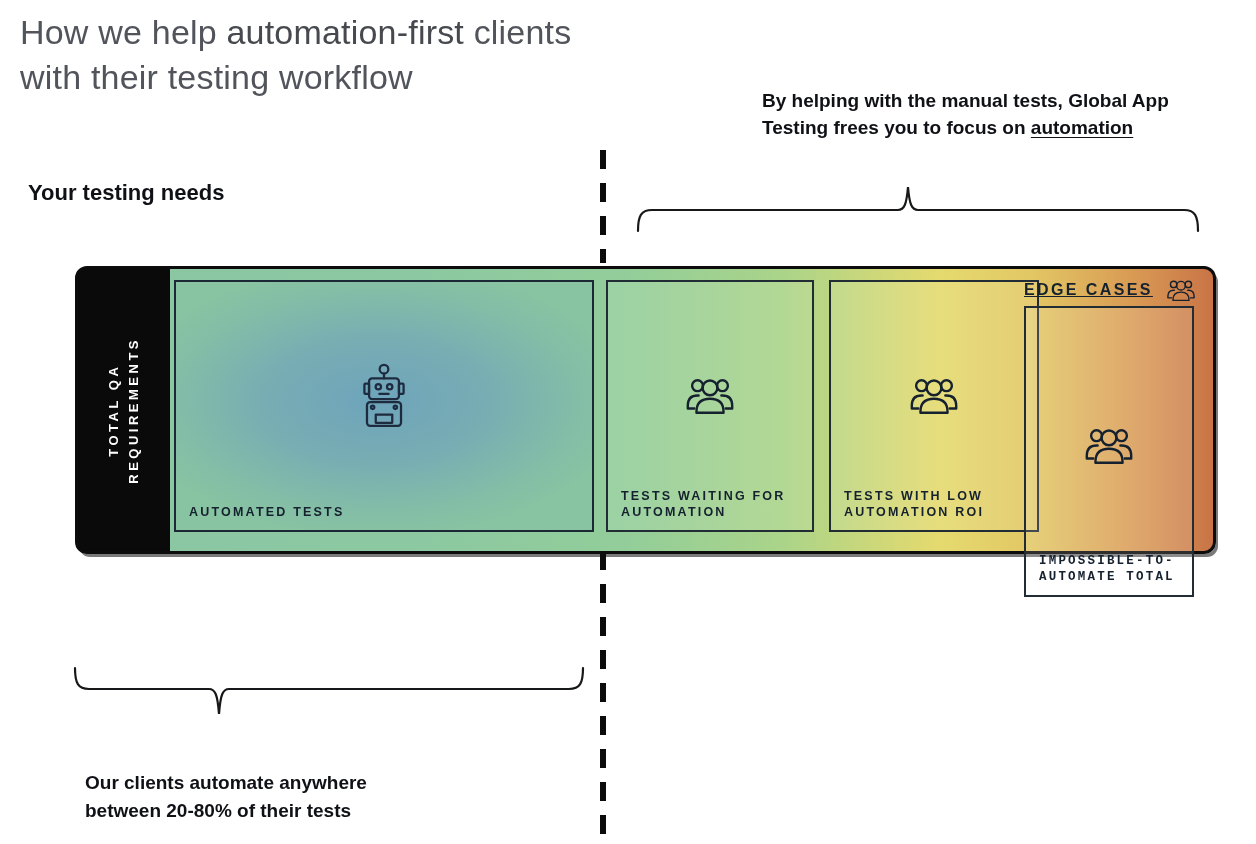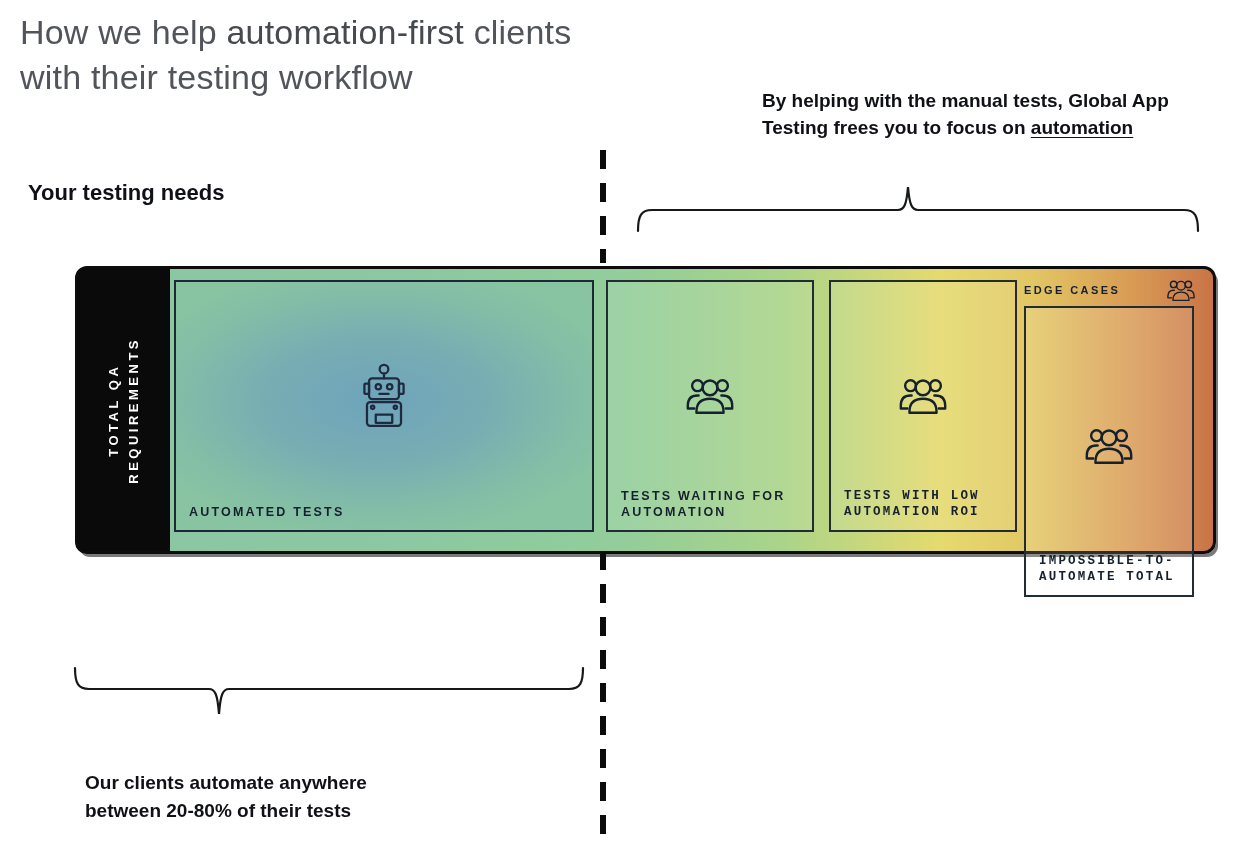--- a/index.html
+++ b/index.html
@@ -61,28 +61,28 @@
   }
   .zone .zicon{
     position:absolute;left:50%;top:46%;transform:translate(-50%,-50%);
   }
   .zone-automated{
     left:96px;top:11px;width:420px;height:252px;
     background:radial-gradient(ellipse 60% 55% at 48% 48%,#6ea4bb 0%,#78adb3 45%,#83bda7 80%,#88c3a2 100%);
     border-color:#1d2836;
   }
   .zone-waiting{left:528px;top:11px;width:208px;height:252px;background:rgba(255,255,255,.10);}
-  .zone-lowroi{left:751px;top:11px;width:188px;height:252px;background:rgba(255,255,255,.10);font-family:Liberation Mono, monospace;}
+  .zone-lowroi{left:751px;top:11px;width:210px;height:252px;background:rgba(255,255,255,.10);}
   .zone-impossible{left:946px;top:37px;width:170px;height:291px;background:rgba(255,255,255,.14);font-family:Liberation Mono, monospace;}
   .zone-impossible .zicon{top:48%;}
   .edge-row{
     position:absolute;left:946px;top:8px;width:172px;height:26px;
     display:flex;align-items:center;justify-content:space-between;
   }
-  .edge-row .elabel{font-size:11px;font-weight:700;letter-spacing:2.4px;color:#15212e;}
+  .edge-row .elabel{font-size:16px;font-weight:700;letter-spacing:2.4px;color:#15212e;text-decoration:underline;}
   svg.icon{display:block;}
   svg.icon *{fill:none;stroke:#15212e;stroke-width:2.2;stroke-linejoin:round;stroke-linecap:round;}
   svg.robot *{stroke:#1e2b3f;}
 </style>
 </head>
 <body>
 
 <div class="canvas">
 
   <div class="title">

